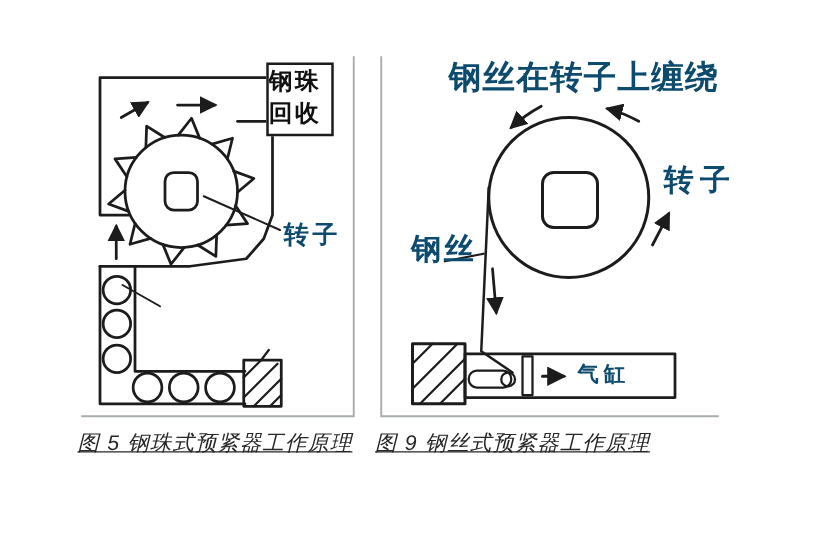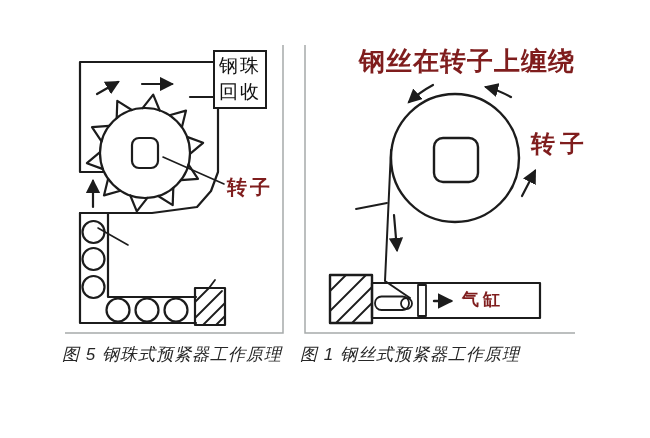--- a/index.html
+++ b/index.html
@@ -1,30 +1,30 @@
 <!DOCTYPE html>
 <html><head>
 <meta charset="utf-8">
 <style>
   html,body{margin:0;padding:0;background:#ffffff;}
   #stage{
     position:relative;width:650px;height:438px;background:#ffffff;overflow:hidden;
     font-family:"Liberation Sans","DejaVu Sans",sans-serif;color:#111;
   }
-  .lbl{position:absolute;white-space:nowrap;color:#7f1d1d;}
+  .lbl{position:absolute;white-space:nowrap;color:#0c4a6e;}
   .bold{font-weight:bold;}
   #recovery-box{
     position:absolute;left:213px;top:50px;width:50px;height:54px;
     border:2.5px solid #1c1c1c;background:#fff;
-    font-size:19px;font-weight:normal;line-height:26px;text-align:center;
+    font-size:19px;font-weight:bold;line-height:26px;
     letter-spacing:2px;padding-top:1px;overflow:hidden;word-break:break-all;
   }
   .caption{
     position:absolute;top:343px;font-size:17px;font-style:italic;
-    color:#262626;letter-spacing:1px;white-space:nowrap;
+    color:#262626;letter-spacing:1px;white-space:nowrap;text-decoration:underline;
   }
   svg{position:absolute;left:0;top:0;}
 </style>
 </head>
 <body>
 
 <div id="stage">
 
   <svg width="650" height="438" viewBox="0 0 650 438">
     <defs>
@@ -126,17 +126,18 @@
 
   <div class="lbl bold" style="left:227px;top:174px;font-size:20px;letter-spacing:3px;">转子</div>
 
 
   <div class="caption" style="left:62px;">图 5  钢珠式预紧器工作原理</div>
 
   <div class="lbl bold" style="left:359px;top:44px;font-size:26px;letter-spacing:1px;">钢丝在转子上缠绕</div>
 
   <div class="lbl bold" style="left:531px;top:128px;font-size:24px;letter-spacing:5px;">转子</div>
 
+  <div class="lbl bold" style="left:329px;top:183px;font-size:24px;letter-spacing:2px;">钢丝</div>
 
   <div class="lbl bold" style="left:462px;top:288px;font-size:17px;letter-spacing:4px;">气缸</div>
 
-  <div class="caption" style="left:300px;">图 1  钢丝式预紧器工作原理</div>
+  <div class="caption" style="left:300px;">图 9  钢丝式预紧器工作原理</div>
 </div>
 
 </body></html>

